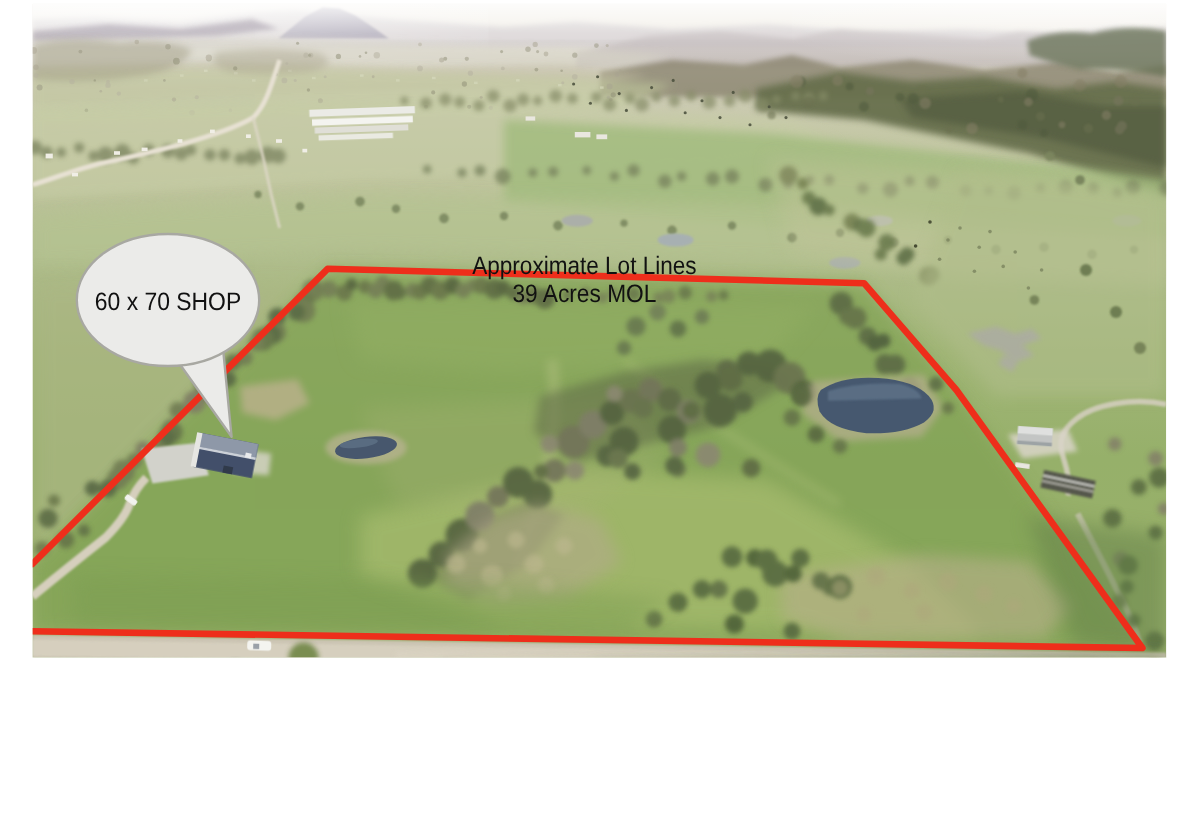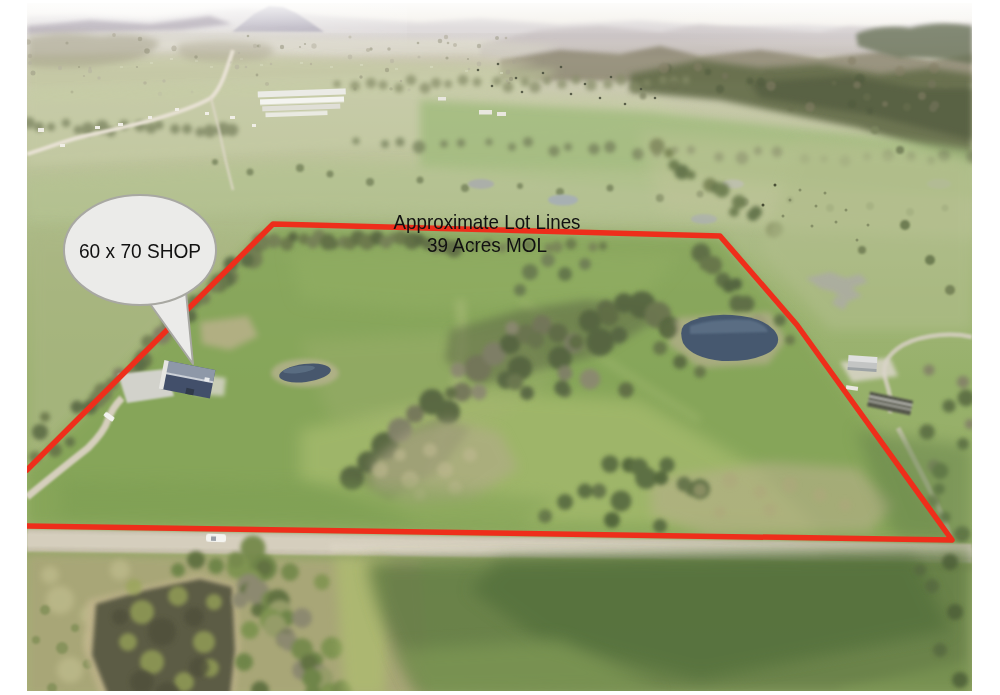--- a/index.html
+++ b/index.html
@@ -1,14 +1,14 @@
 <!DOCTYPE html>
 <html><head><meta charset="utf-8"><title>lot</title><style>
 html,body{margin:0;padding:0;background:#fff}
-#page{width:1000px;height:695px;background:#fff;overflow:hidden;position:relative;font-family:"Liberation Sans",sans-serif}
+#page{width:1000px;height:548px;background:#fff;overflow:hidden;position:relative;font-family:"Liberation Sans",sans-serif}
 </style></head><body>
 <div id="page">
 <svg width="1000" height="695" viewBox="0 0 1000 695">
 <defs>
 <clipPath id="photo">
           <rect x="27" y="3" width="945" height="688"></rect>
         </clipPath>
 <filter id="b1" x="-60%" y="-60%" width="220%" height="220%">
           <feGaussianBlur stdDeviation="1"></feGaussianBlur>
         </filter>

